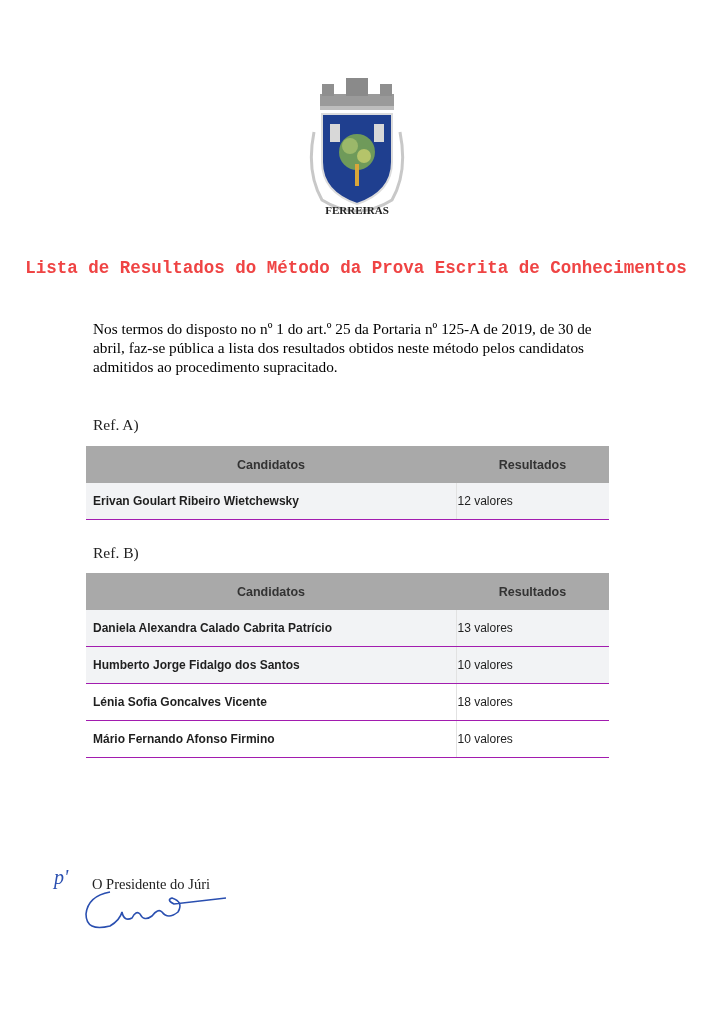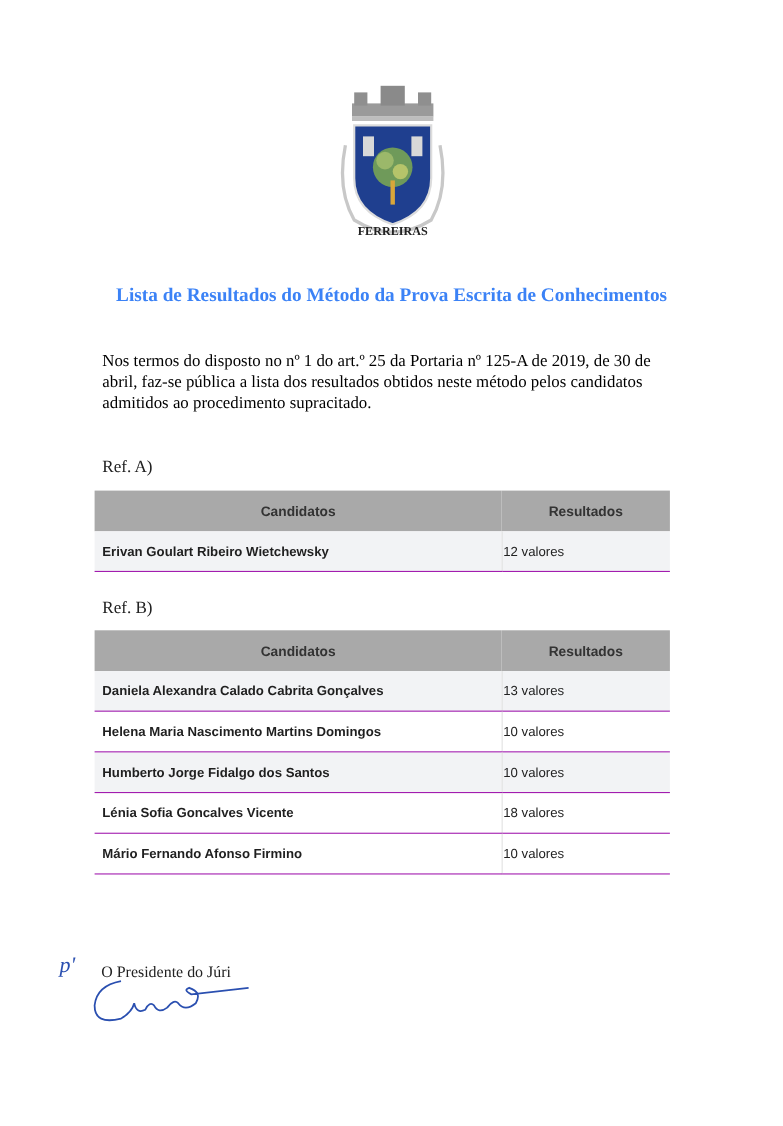--- a/index.html
+++ b/index.html
@@ -1,18 +1,18 @@
 <!DOCTYPE html>
 <html><head>
 <meta charset="utf-8">
 <style>
   html, body { margin:0; padding:0; background:#ffffff; }
   body { width:712px; height:1024px; position:relative; overflow:hidden; font-family:"Liberation Serif", serif; color:#222; }
   .crest { position:absolute; left:292px; top:72px; width:130px; height:150px; }
-  .title { position:absolute; left:0; right:0; top:258px; text-align:center; font-weight:bold; font-size:17.5px; color:#3b82f6; }
+  .title { position:absolute; left:0; right:0; top:258px; text-align:center; font-weight:bold; font-size:17.5px; color:#ef4444;font-family:Liberation Mono, monospace; }
   .intro { position:absolute; left:93px; top:319px; width:520px; font-size:15.3px; line-height:19px; color:#000000; }
   .ref { position:absolute; left:93px; font-size:15.5px; color:#222; }
   table { position:absolute; left:86px; width:523px; border-collapse:collapse; font-family:"Liberation Sans", sans-serif; font-size:12px; }
   th { background:#a9a9a9; color:#333; font-weight:bold; height:35px; text-align:center; font-size:12.5px;margin-top:48px; }
   th.c1 { width:368px; }
   td { height:34px; border-bottom:1px solid #a21caf; }
   td.name { font-weight:bold; color:#1f1f1f; padding-left:7px; border-right:1px solid #e2e2e2; }
   td.res { text-align:left; color:#222; }
   tr.alt td { background:#f2f3f5; }
   .sig-label { position:absolute; left:92px; top:876px; font-size:14.5px; color:#222; }
@@ -68,26 +68,22 @@
 
 <table style="top:573px;">
   <thead>
     <tr>
       <th class="c1">Candidatos</th>
       <th>Resultados</th>
     </tr>
   </thead>
   <tbody>
     <tr class="alt">
-      <td class="name">Daniela Alexandra Calado Cabrita Gonçalves</td>
+      <td class="name">Daniela Alexandra Calado Cabrita Patrício</td>
       <td class="res">13 valores</td>
-    </tr>
-    <tr>
-      <td class="name">Helena Maria Nascimento Martins Domingos</td>
-      <td class="res">10 valores</td>
     </tr>
     <tr class="alt">
       <td class="name">Humberto Jorge Fidalgo dos Santos</td>
       <td class="res">10 valores</td>
     </tr>
     <tr>
       <td class="name">Lénia Sofia Goncalves Vicente</td>
       <td class="res">18 valores</td>
     </tr>
     <tr>

